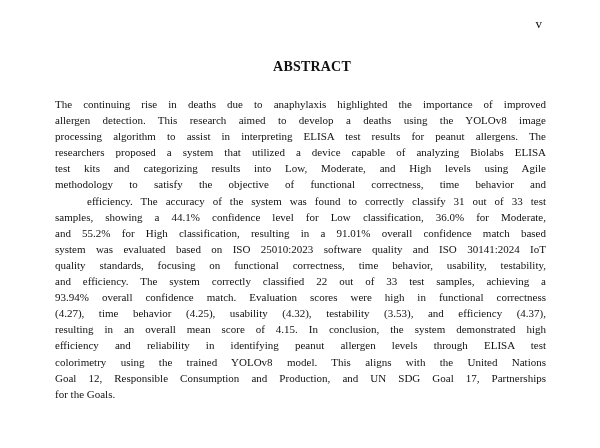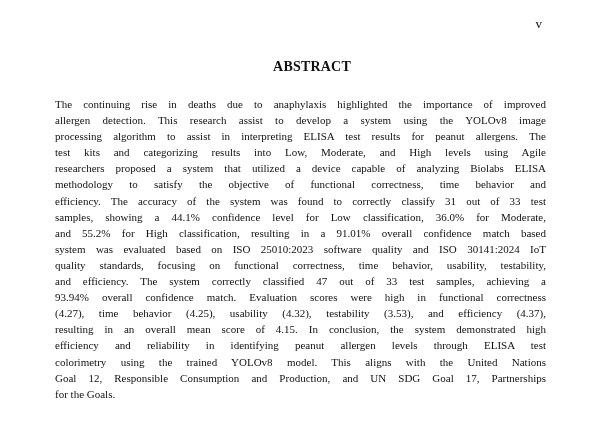--- a/index.html
+++ b/index.html
@@ -14,31 +14,31 @@
   .line.last { text-align-last: left; }
 </style>
 </head>
 <body>
 
 <div>
   <div class="page-number">v</div>
   <div class="title">ABSTRACT</div>
   <p class="abstract">
     <span class="line" style="white-space: nowrap; word-spacing: 1.25px;">The continuing rise in deaths due to anaphylaxis highlighted the importance of improved</span>
-    <span class="line" style="white-space: nowrap; word-spacing: 2.54297px;">allergen detection. This research assist to develop a system using the YOLOv8 image</span>
+    <span class="line" style="white-space: nowrap; word-spacing: 2.54297px;">allergen detection. This research aimed to develop a deaths using the YOLOv8 image</span>
     <span class="line" style="white-space: nowrap; word-spacing: 1.25781px;">processing algorithm to assist in interpreting ELISA test results for peanut allergens. The</span>
+    <span class="line" style="white-space: nowrap; word-spacing: 1.19271px;">researchers proposed a system that utilized a device capable of analyzing Biolabs ELISA</span>
     <span class="line" style="white-space: nowrap; word-spacing: 4.54297px;">test kits and categorizing results into Low, Moderate, and High levels using Agile</span>
-    <span class="line" style="white-space: nowrap; word-spacing: 1.19271px;">researchers proposed a system that utilized a device capable of analyzing Biolabs ELISA</span>
     <span class="line" style="white-space: nowrap; word-spacing: 5.70312px;">methodology to satisfy the objective of functional correctness, time behavior and</span>
-    <span class="line" style="white-space: nowrap; word-spacing: 1.8375px;">efficiency. The accuracy of the system was found to correctly classify 31 out of 33 test</span>
+    <span class="line" style="white-space: nowrap; word-spacing: 1.8375px; margin-left: 32px;">efficiency. The accuracy of the system was found to correctly classify 31 out of 33 test</span>
     <span class="line" style="white-space: nowrap; word-spacing: 1.63636px;">samples, showing a 44.1% confidence level for Low classification, 36.0% for Moderate,</span>
     <span class="line" style="white-space: nowrap; word-spacing: 1.40755px;">and 55.2% for High classification, resulting in a 91.01% overall confidence match based</span>
     <span class="line" style="white-space: nowrap; word-spacing: 0.378906px;">system was evaluated based on ISO 25010:2023 software quality and ISO 30141:2024 IoT</span>
     <span class="line" style="white-space: nowrap; word-spacing: 1.67014px;">quality standards, focusing on functional correctness, time behavior, usability, testability,</span>
-    <span class="line" style="white-space: nowrap; word-spacing: 2.94832px;">and efficiency. The system correctly classified 47 out of 33 test samples, achieving a</span>
+    <span class="line" style="white-space: nowrap; word-spacing: 2.94832px;">and efficiency. The system correctly classified 22 out of 33 test samples, achieving a</span>
     <span class="line" style="white-space: nowrap; word-spacing: 1.80313px;">93.94% overall confidence match. Evaluation scores were high in functional correctness</span>
     <span class="line" style="white-space: nowrap; word-spacing: 3.68281px;">(4.27), time behavior (4.25), usability (4.32), testability (3.53), and efficiency (4.37),</span>
     <span class="line" style="white-space: nowrap; word-spacing: 1.78245px;">resulting in an overall mean score of 4.15. In conclusion, the system demonstrated high</span>
     <span class="line" style="white-space: nowrap; word-spacing: 5.64062px;">efficiency and reliability in identifying peanut allergen levels through ELISA test</span>
     <span class="line" style="white-space: nowrap; word-spacing: 4.40199px;">colorimetry using the trained YOLOv8 model. This aligns with the United Nations</span>
     <span class="line" style="white-space: nowrap; word-spacing: 1.62642px;">Goal 12, Responsible Consumption and Production, and UN SDG Goal 17, Partnerships</span>
     <span class="line last">for the Goals.</span>
   </p>
 </div>
 

